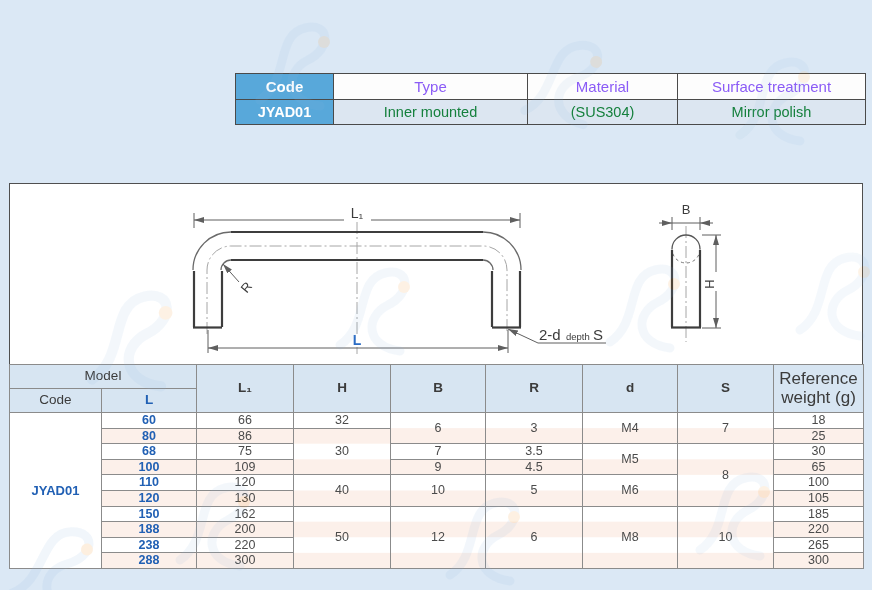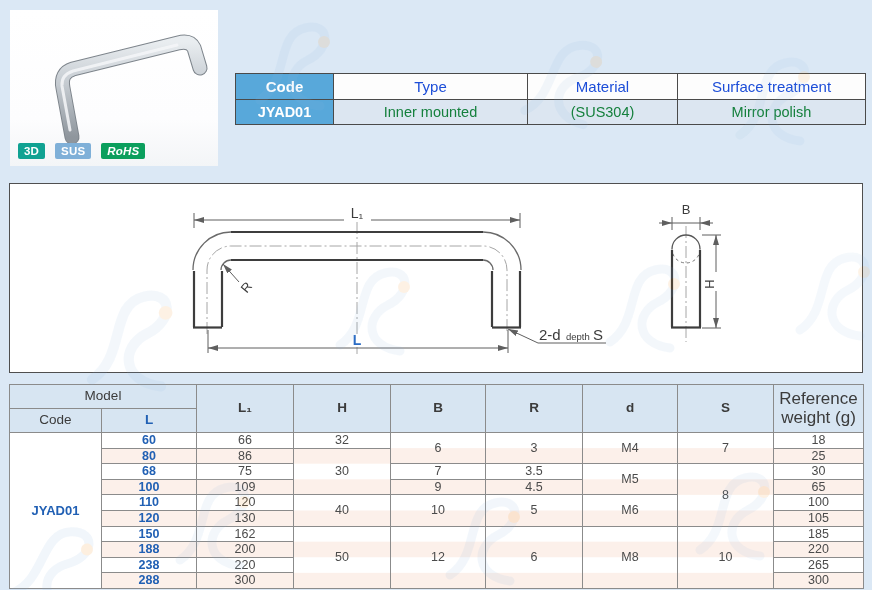--- a/index.html
+++ b/index.html
@@ -28,34 +28,34 @@
 
   
   table.spec {
     position:absolute; left:235px; top:73px; width:630px;
     border-collapse:collapse; table-layout:fixed;
   }
   .spec th, .spec td {
     border:1px solid #4a4a4a; text-align:center; vertical-align:middle;
     overflow:hidden; white-space:nowrap;
   }
-  .spec thead th { height:26px; background:#fdfdfd; color:#1d4ed8; font-size:15px; font-weight:400; }
+  .spec thead th { height:26px; background:#fdfdfd; color:#8b5cf6; font-size:15px; font-weight:400; }
   .spec tbody td { height:25px; background:#dce6f1; color:#15803d; font-size:14.5px; font-weight:400; }
   .spec th.accent, .spec td.accent { background:#58a8da; color:#ffffff; font-weight:700; }
   .spec td.accent { border-top-color:#bcd9ee; }
 
   
   .drawing-panel {
     position:absolute; left:9px; top:183px; width:854px; height:190px;
     background:#ffffff; border:1.5px solid #4f4f4f;
   }
 
   
   table.dim {
-    position:absolute; left:9px; top:384px; width:854px;
+    position:absolute; left:9px; top:364px; width:854px;
     border-collapse:collapse; table-layout:fixed;
     border:1.5px solid #4f4f4f;
     background-image:linear-gradient(to bottom,#ffffff 0 15.6px,#fcf0ea 15.6px 31.2px);
     background-size:100% 31.2px;
     background-position:0 48px;
   }
   .dim th, .dim td {
     border:1px solid #8b8b8b; text-align:center; vertical-align:middle;
     padding:0; overflow:hidden; white-space:nowrap;
   }
@@ -74,39 +74,20 @@
   .watermark-layer {
     position:absolute; left:0; top:0; width:872px; height:590px;
     pointer-events:none; z-index:50;
   }
 </style>
 </head>
 <body>
 
 <div id="page">
 
-  <div class="product-card">
-    <svg width="208" height="136" viewBox="0 0 208 136">
-      <defs>
-        <linearGradient id="metal" x1="0" y1="0" x2="0" y2="1">
-          <stop offset="0" stop-color="#e9edf0"></stop>
-          <stop offset="0.45" stop-color="#c4cad0"></stop>
-          <stop offset="1" stop-color="#8f969d"></stop>
-        </linearGradient>
-      </defs>
-      <path d="M 62,127 L 53,78 Q 50,63 63,59 L 168,33 Q 180,30 184,38 L 190,58" fill="none" stroke="#7e858c" stroke-width="15" stroke-linecap="round"></path>
-      <path d="M 62,127 L 53,78 Q 50,63 63,59 L 168,33 Q 180,30 184,38 L 190,58" fill="none" stroke="url(#metal)" stroke-width="13" stroke-linecap="round"></path>
-      <path d="M 60,120 L 52,76 Q 51,65 63,61 L 167,35" fill="none" stroke="#f4f6f8" stroke-width="3" stroke-linecap="round" opacity="0.85"></path>
-    </svg>
-    <div class="badges">
-      <span class="badge b-3d">3D</span>
-      <span class="badge b-sus">SUS</span>
-      <span class="badge b-rohs">RoHS</span>
-    </div>
-  </div>
 
   <table class="spec">
     <colgroup>
         <col style="width:98px">
         <col style="width:194px">
         <col style="width:150px">
         <col style="width:188px">
       </colgroup>
     <thead>
       <tr>

